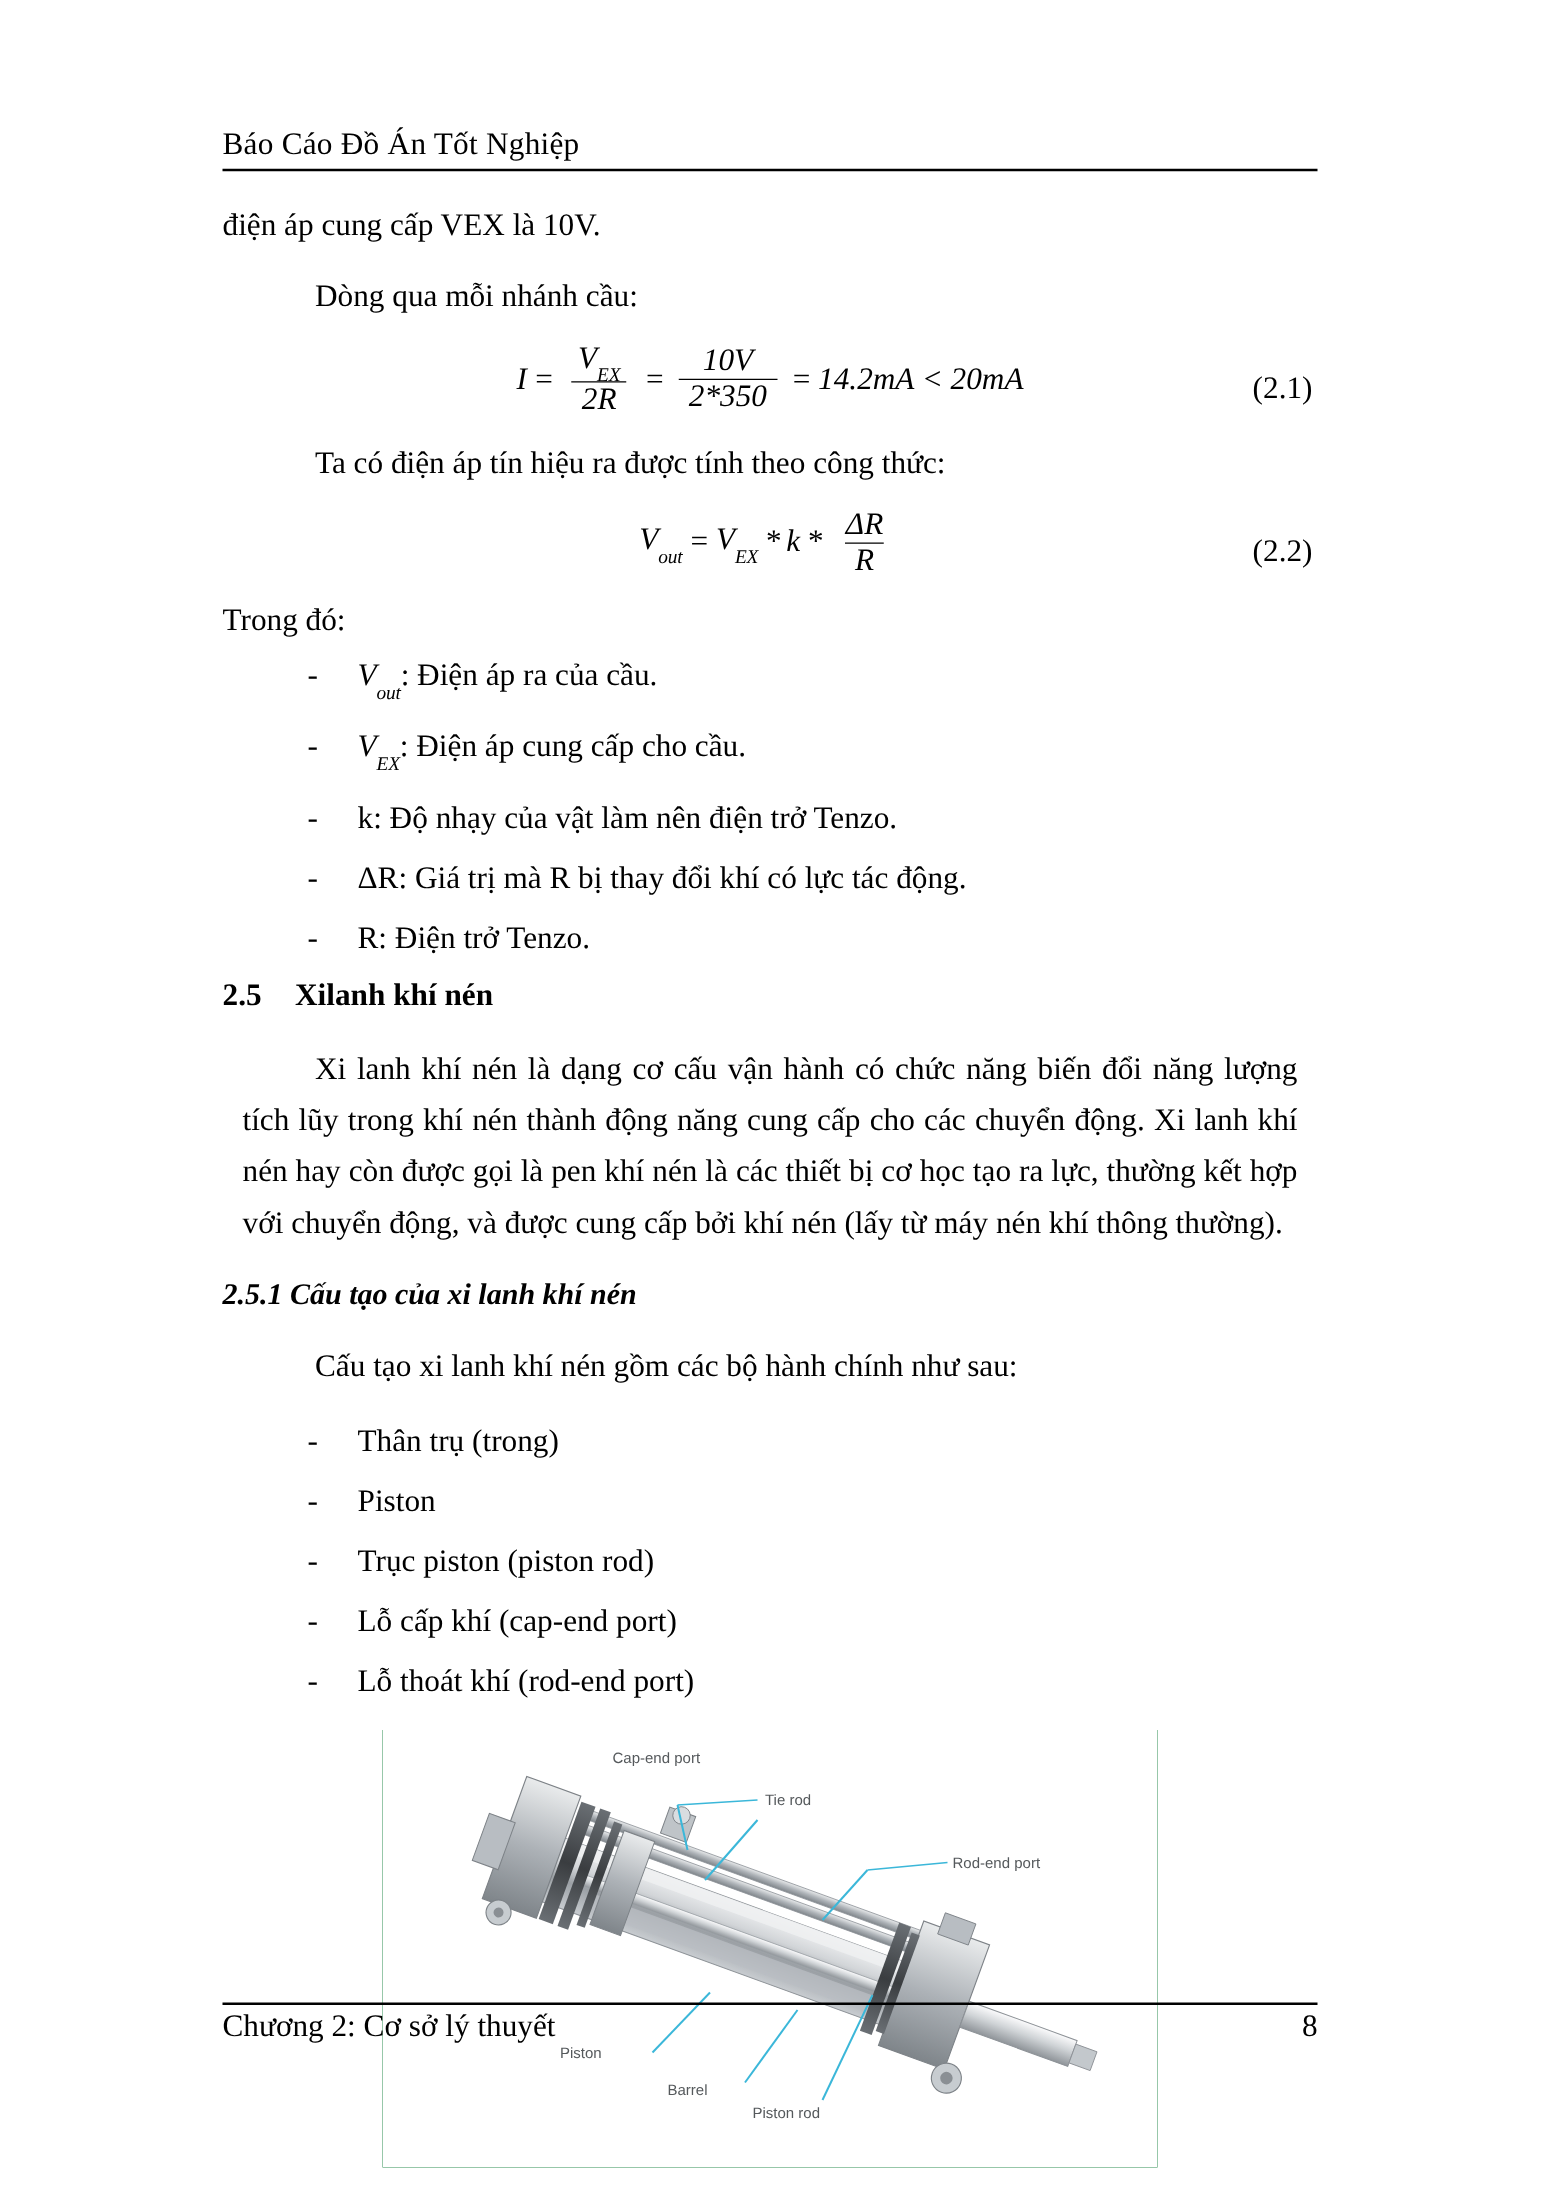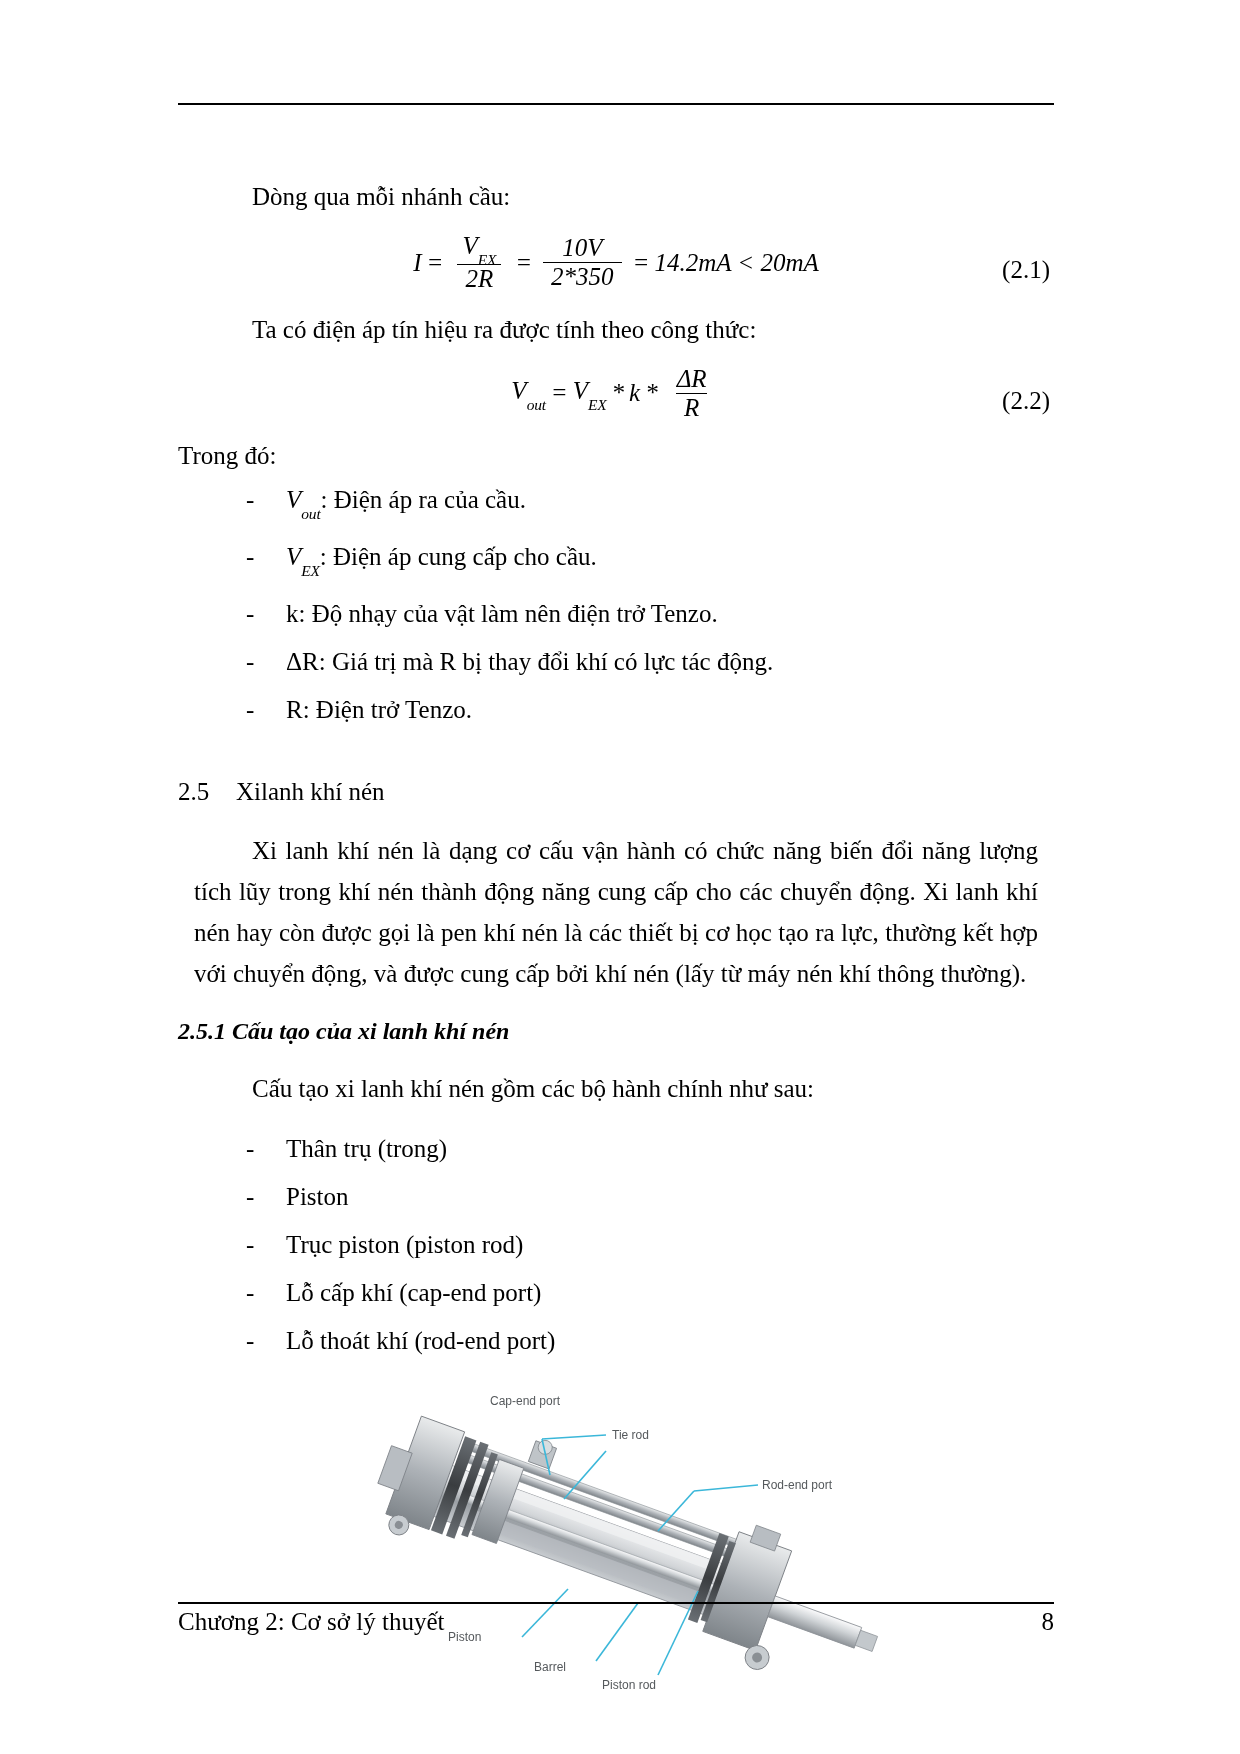--- a/index.html
+++ b/index.html
@@ -142,24 +142,23 @@
   ul.dash-list.wide li .dash {
     left: 68px;
   }
   .var-italic {
     font-style: italic;
   }
 
   
   .h2 {
     font-size: 25px;
-    font-weight: normal;
+    font-weight: bold;
     line-height: 44px;
     display: flex;
-    margin-top: 36px;
   }
   .h2 .num {
     width: 58px;
     flex: 0 0 58px;
   }
   .h3 {
     font-size: 24px;
     font-weight: bold;
     font-style: italic;
     line-height: 42px;
@@ -206,25 +205,27 @@
   }
 </style>
 </head>
 <body>
 
 <div class="page">
 
   <div class="content">
 
     <div class="running-header">
+      <div class="rh-text">Báo Cáo Đồ Án Tốt Nghiệp</div>
       <hr class="rule">
     </div>
 
     <div class="body-area">
 
+      <p class="plain">điện áp cung cấp VEX là 10V.</p>
 
       <p class="para indent">Dòng qua mỗi nhánh cầu:</p>
 
       <div class="equation-row" style="margin-top:12px;margin-bottom:10px;">
         <div class="eq-body">
           <span>I</span>
           <span class="op">=</span>
           <span class="frac">
             <span class="num"><span>V</span><span class="sub">EX</span></span>
             <span class="den">2R</span>

